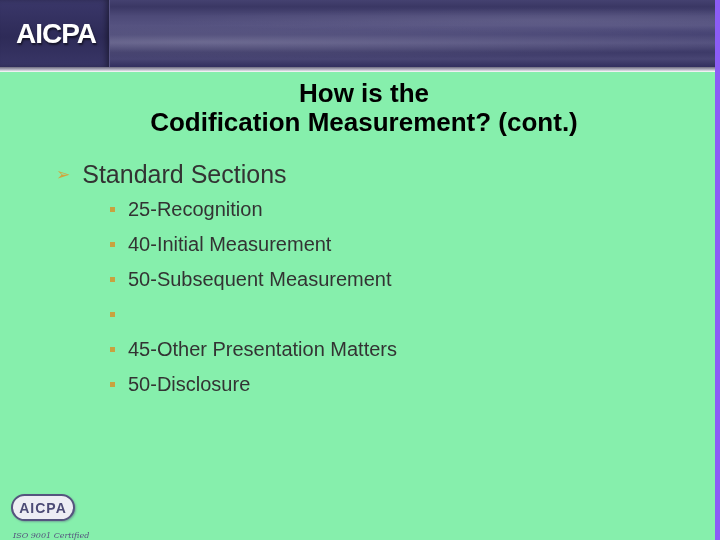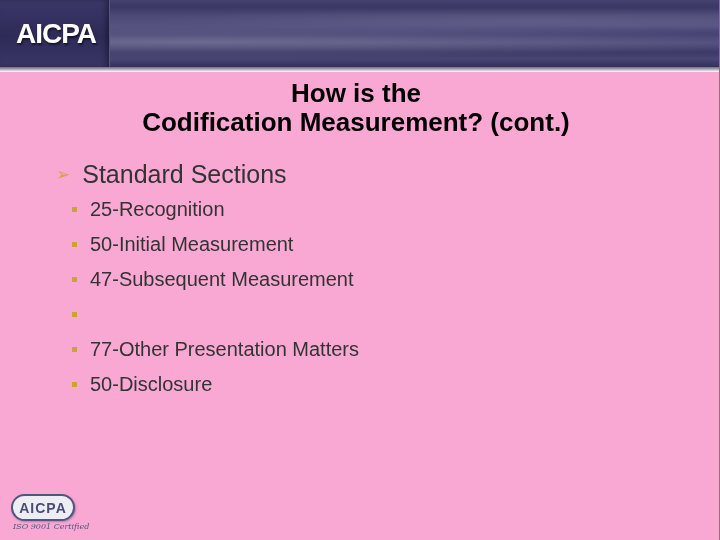--- a/index.html
+++ b/index.html
@@ -1,19 +1,19 @@
 <!DOCTYPE html>
 <html><head>
 <meta charset="utf-8">
 <style>
   html,body{margin:0;padding:0;background:#ffffff;}
   .slide{
     position:relative;width:720px;height:540px;overflow:hidden;
-    background:#f9a8d4;font-family:"Liberation Sans",sans-serif;
-    border-right:1px solid #8b5cf6;box-sizing:border-box;
+    background:#86efac;font-family:"Liberation Sans",sans-serif;
+    border-right:5px solid #8b5cf6;box-sizing:border-box;
   }
 
   
   .header{
     position:absolute;top:0;left:0;width:720px;height:67px;
     background:
       radial-gradient(130% 38% at 28% 62%, rgba(255,255,255,.16), rgba(255,255,255,0) 65%),
       radial-gradient(90% 30% at 75% 30%, rgba(255,255,255,.08), rgba(255,255,255,0) 60%),
       linear-gradient(180deg,#444170 0%,#3a3764 10%,#4d4a78 24%,#555280 38%,
                       #454272 52%,#514e7c 64%,#3d3a68 78%,#484573 88%,#322f5e 100%);
@@ -29,45 +29,45 @@
     box-shadow:inset -4px 0 6px -2px rgba(0,0,0,.45);
     display:flex;align-items:center;padding-left:16px;box-sizing:border-box;
   }
   .logo-text{
     color:#ffffff;font-size:28px;font-weight:bold;letter-spacing:-1px;
     text-shadow:1px 2px 2px rgba(0,0,0,.55);
   }
 
   
   .title{
-    position:absolute;top:79px;left:0;width:712px;margin:0;
+    position:absolute;top:79px;left:8px;width:712px;margin:0;
     text-align:center;font-size:26px;font-weight:bold;color:#000000;line-height:29px;
   }
 
   
   .main-bullet{position:absolute;top:160px;left:56px;display:flex;align-items:center;justify-content:flex-end;}
   .arrow-icon{color:#d2a43c;font-size:17px;line-height:1;margin-right:12px;}
   .arrow-icon::before{content:"\27A2";}
   .main-label{font-size:25px;color:#333333;}
 
   .sub-list{position:absolute;top:192px;left:0;margin:0;padding:0;list-style:none;width:720px;}
-  .sub-item{display:flex;align-items:center;height:35px;padding-left:72px;}
+  .sub-item{display:flex;align-items:center;height:35px;padding-left:110px;}
   .square-icon{width:5px;height:5px;background:#c9a23e;margin-right:13px;flex:none;}
   .sub-label{font-size:20px;color:#333333;}
 
   
   .seal{position:absolute;left:11px;top:494px;}
   .seal-oval{
     width:64px;height:27px;border:2px solid #55547e;border-radius:15px;
     background:#ededf4;display:flex;align-items:center;justify-content:center;
     box-sizing:border-box;box-shadow:1px 1px 2px rgba(85,84,126,.45);
   }
   .seal-word{font-size:14px;font-weight:bold;color:#4c4b76;letter-spacing:1px;}
   .iso-label{
-    margin-top:1px;margin-left:2px;font-size:8px;font-style:italic;
+    margin-top:10px;margin-left:2px;font-size:8px;font-style:italic;
     color:#55547e;font-family:"DejaVu Serif",serif;white-space:nowrap;
   }
 </style>
 </head>
 <body>
 
 <div class="slide">
 
   <div class="header">
     <div class="logo-block">
@@ -86,32 +86,32 @@
     <span class="main-label">Standard Sections</span>
   </div>
 
   <ul class="sub-list">
     <li class="sub-item">
       <span class="square-icon"></span>
       <span class="sub-label">25-Recognition</span>
     </li>
     <li class="sub-item">
       <span class="square-icon"></span>
-      <span class="sub-label">50-Initial Measurement</span>
+      <span class="sub-label">40-Initial Measurement</span>
     </li>
     <li class="sub-item">
       <span class="square-icon"></span>
-      <span class="sub-label">47-Subsequent Measurement</span>
+      <span class="sub-label">50-Subsequent Measurement</span>
     </li>
     <li class="sub-item">
       <span class="square-icon"></span>
     </li>
     <li class="sub-item">
       <span class="square-icon"></span>
-      <span class="sub-label">77-Other Presentation Matters</span>
+      <span class="sub-label">45-Other Presentation Matters</span>
     </li>
     <li class="sub-item">
       <span class="square-icon"></span>
       <span class="sub-label">50-Disclosure</span>
     </li>
   </ul>
 
   <div class="seal">
     <div class="seal-oval">
       <span class="seal-word">AICPA</span>

